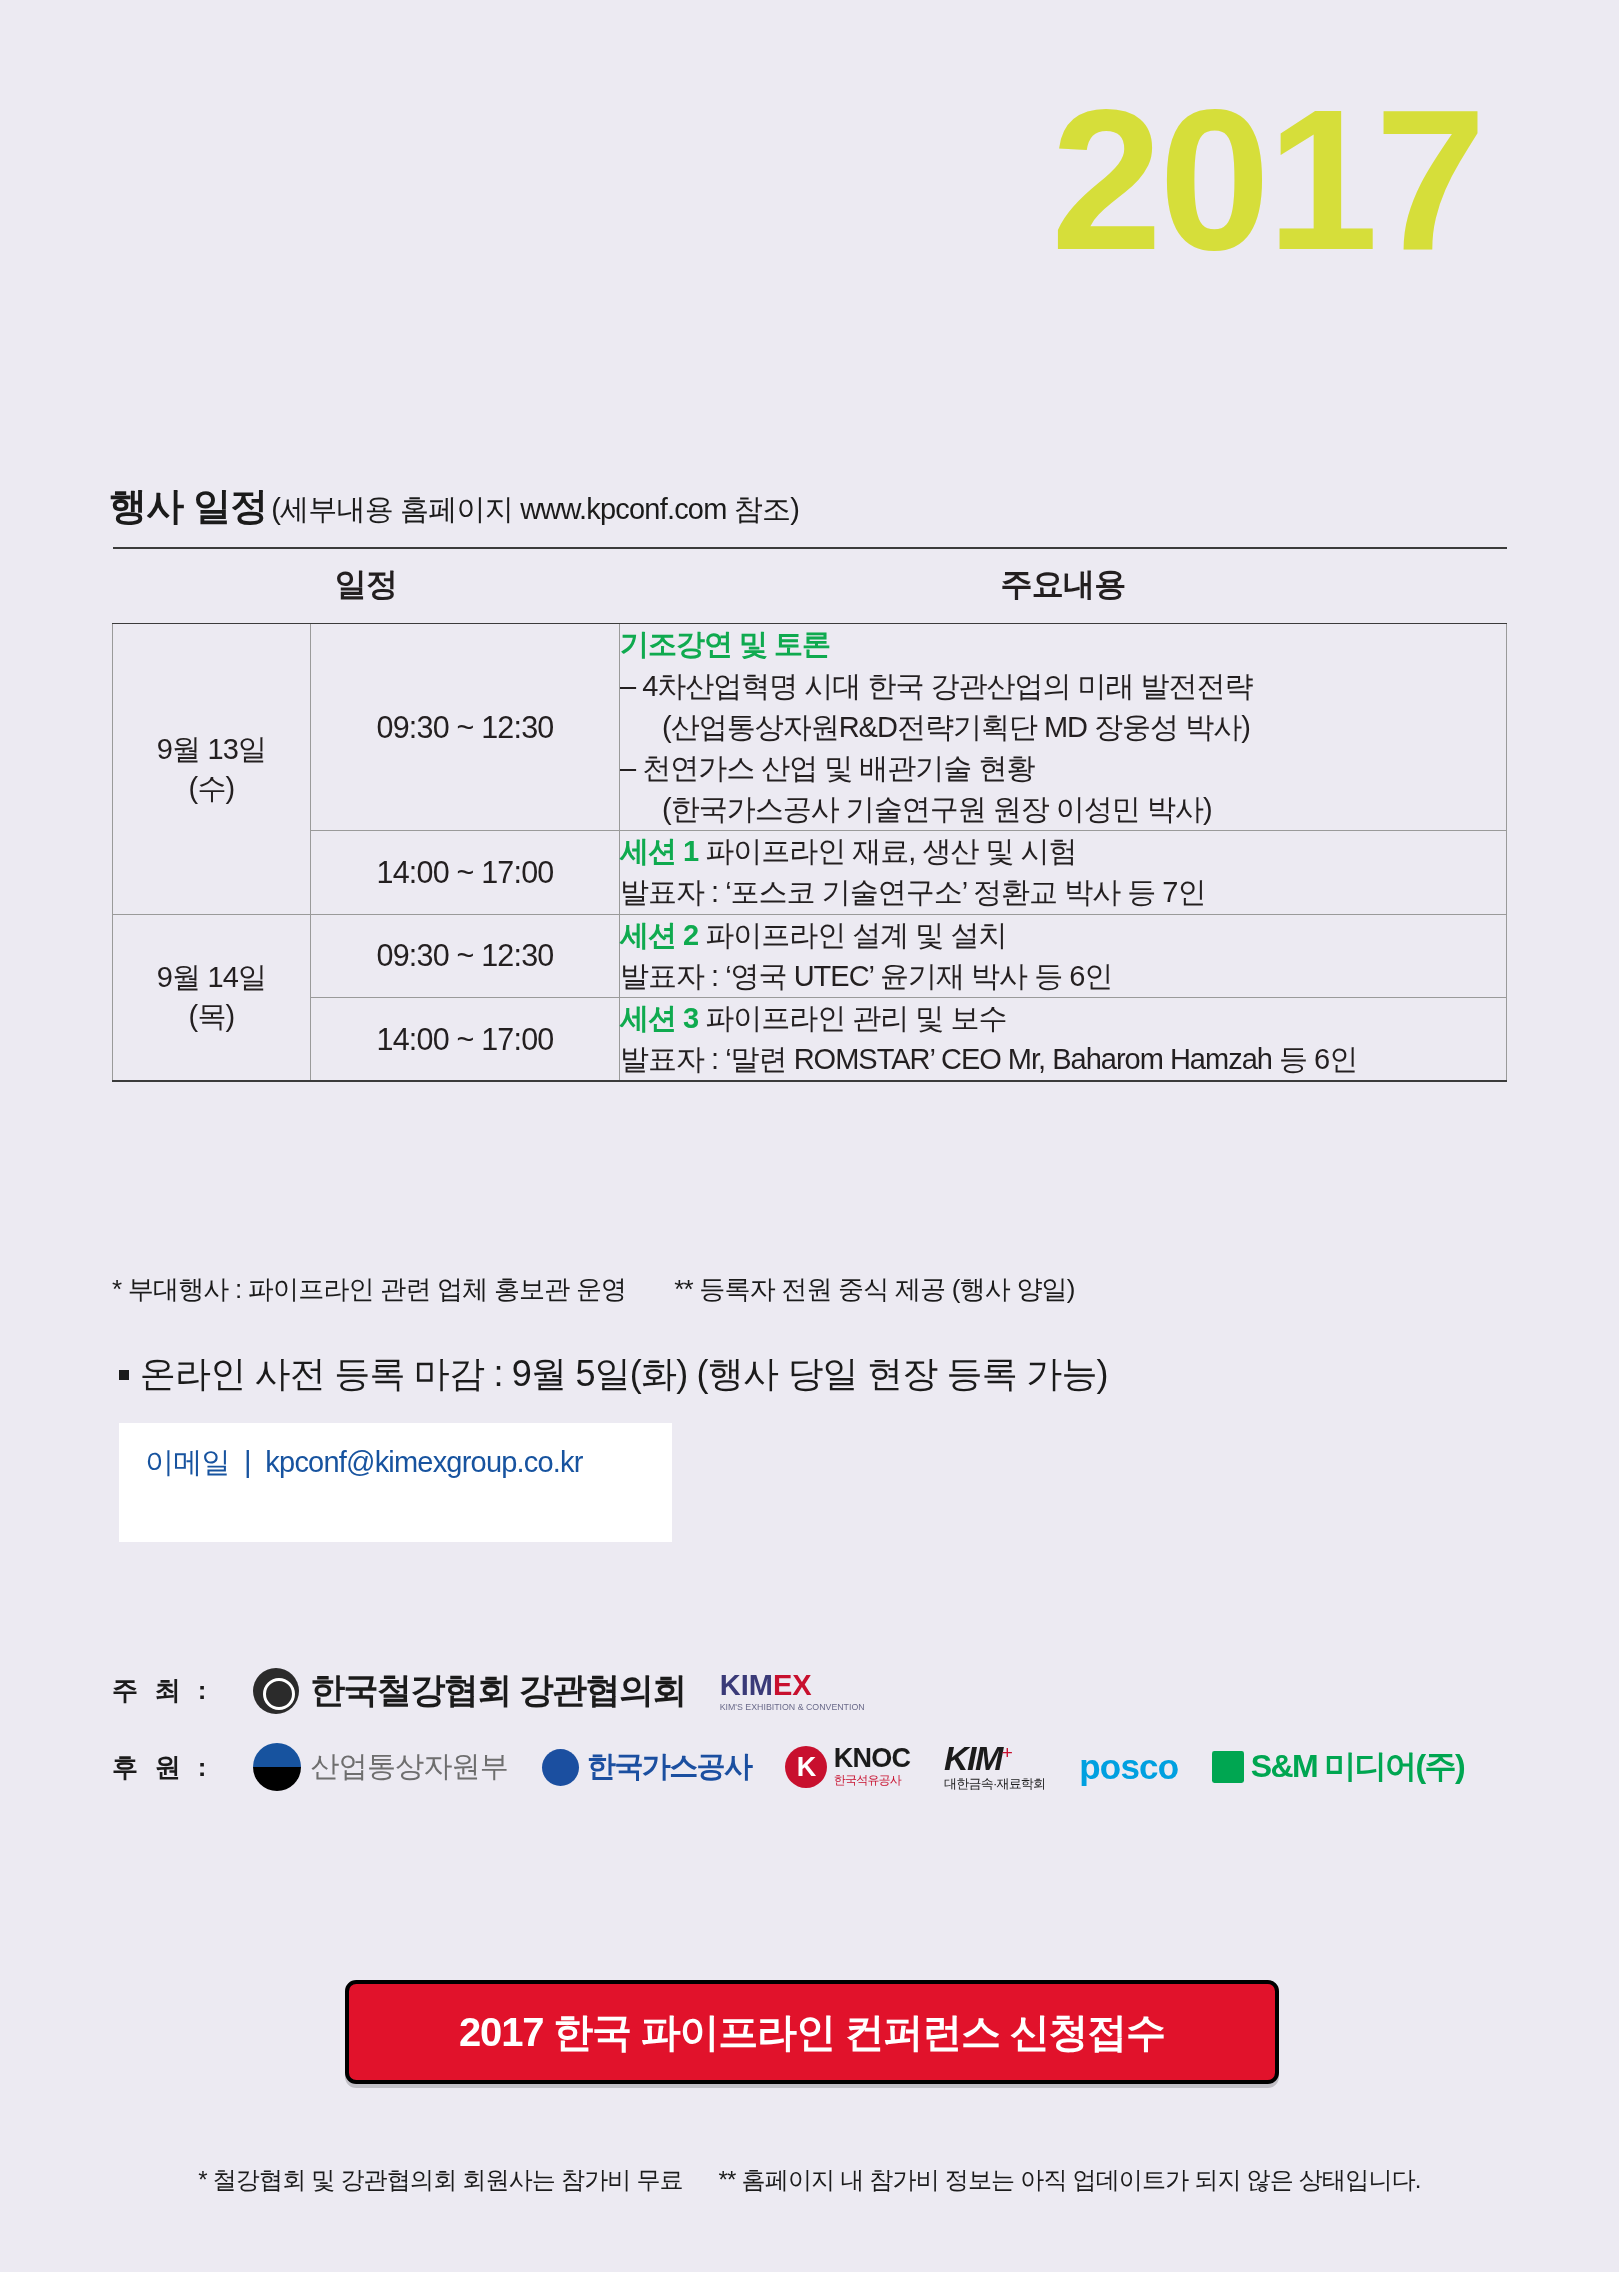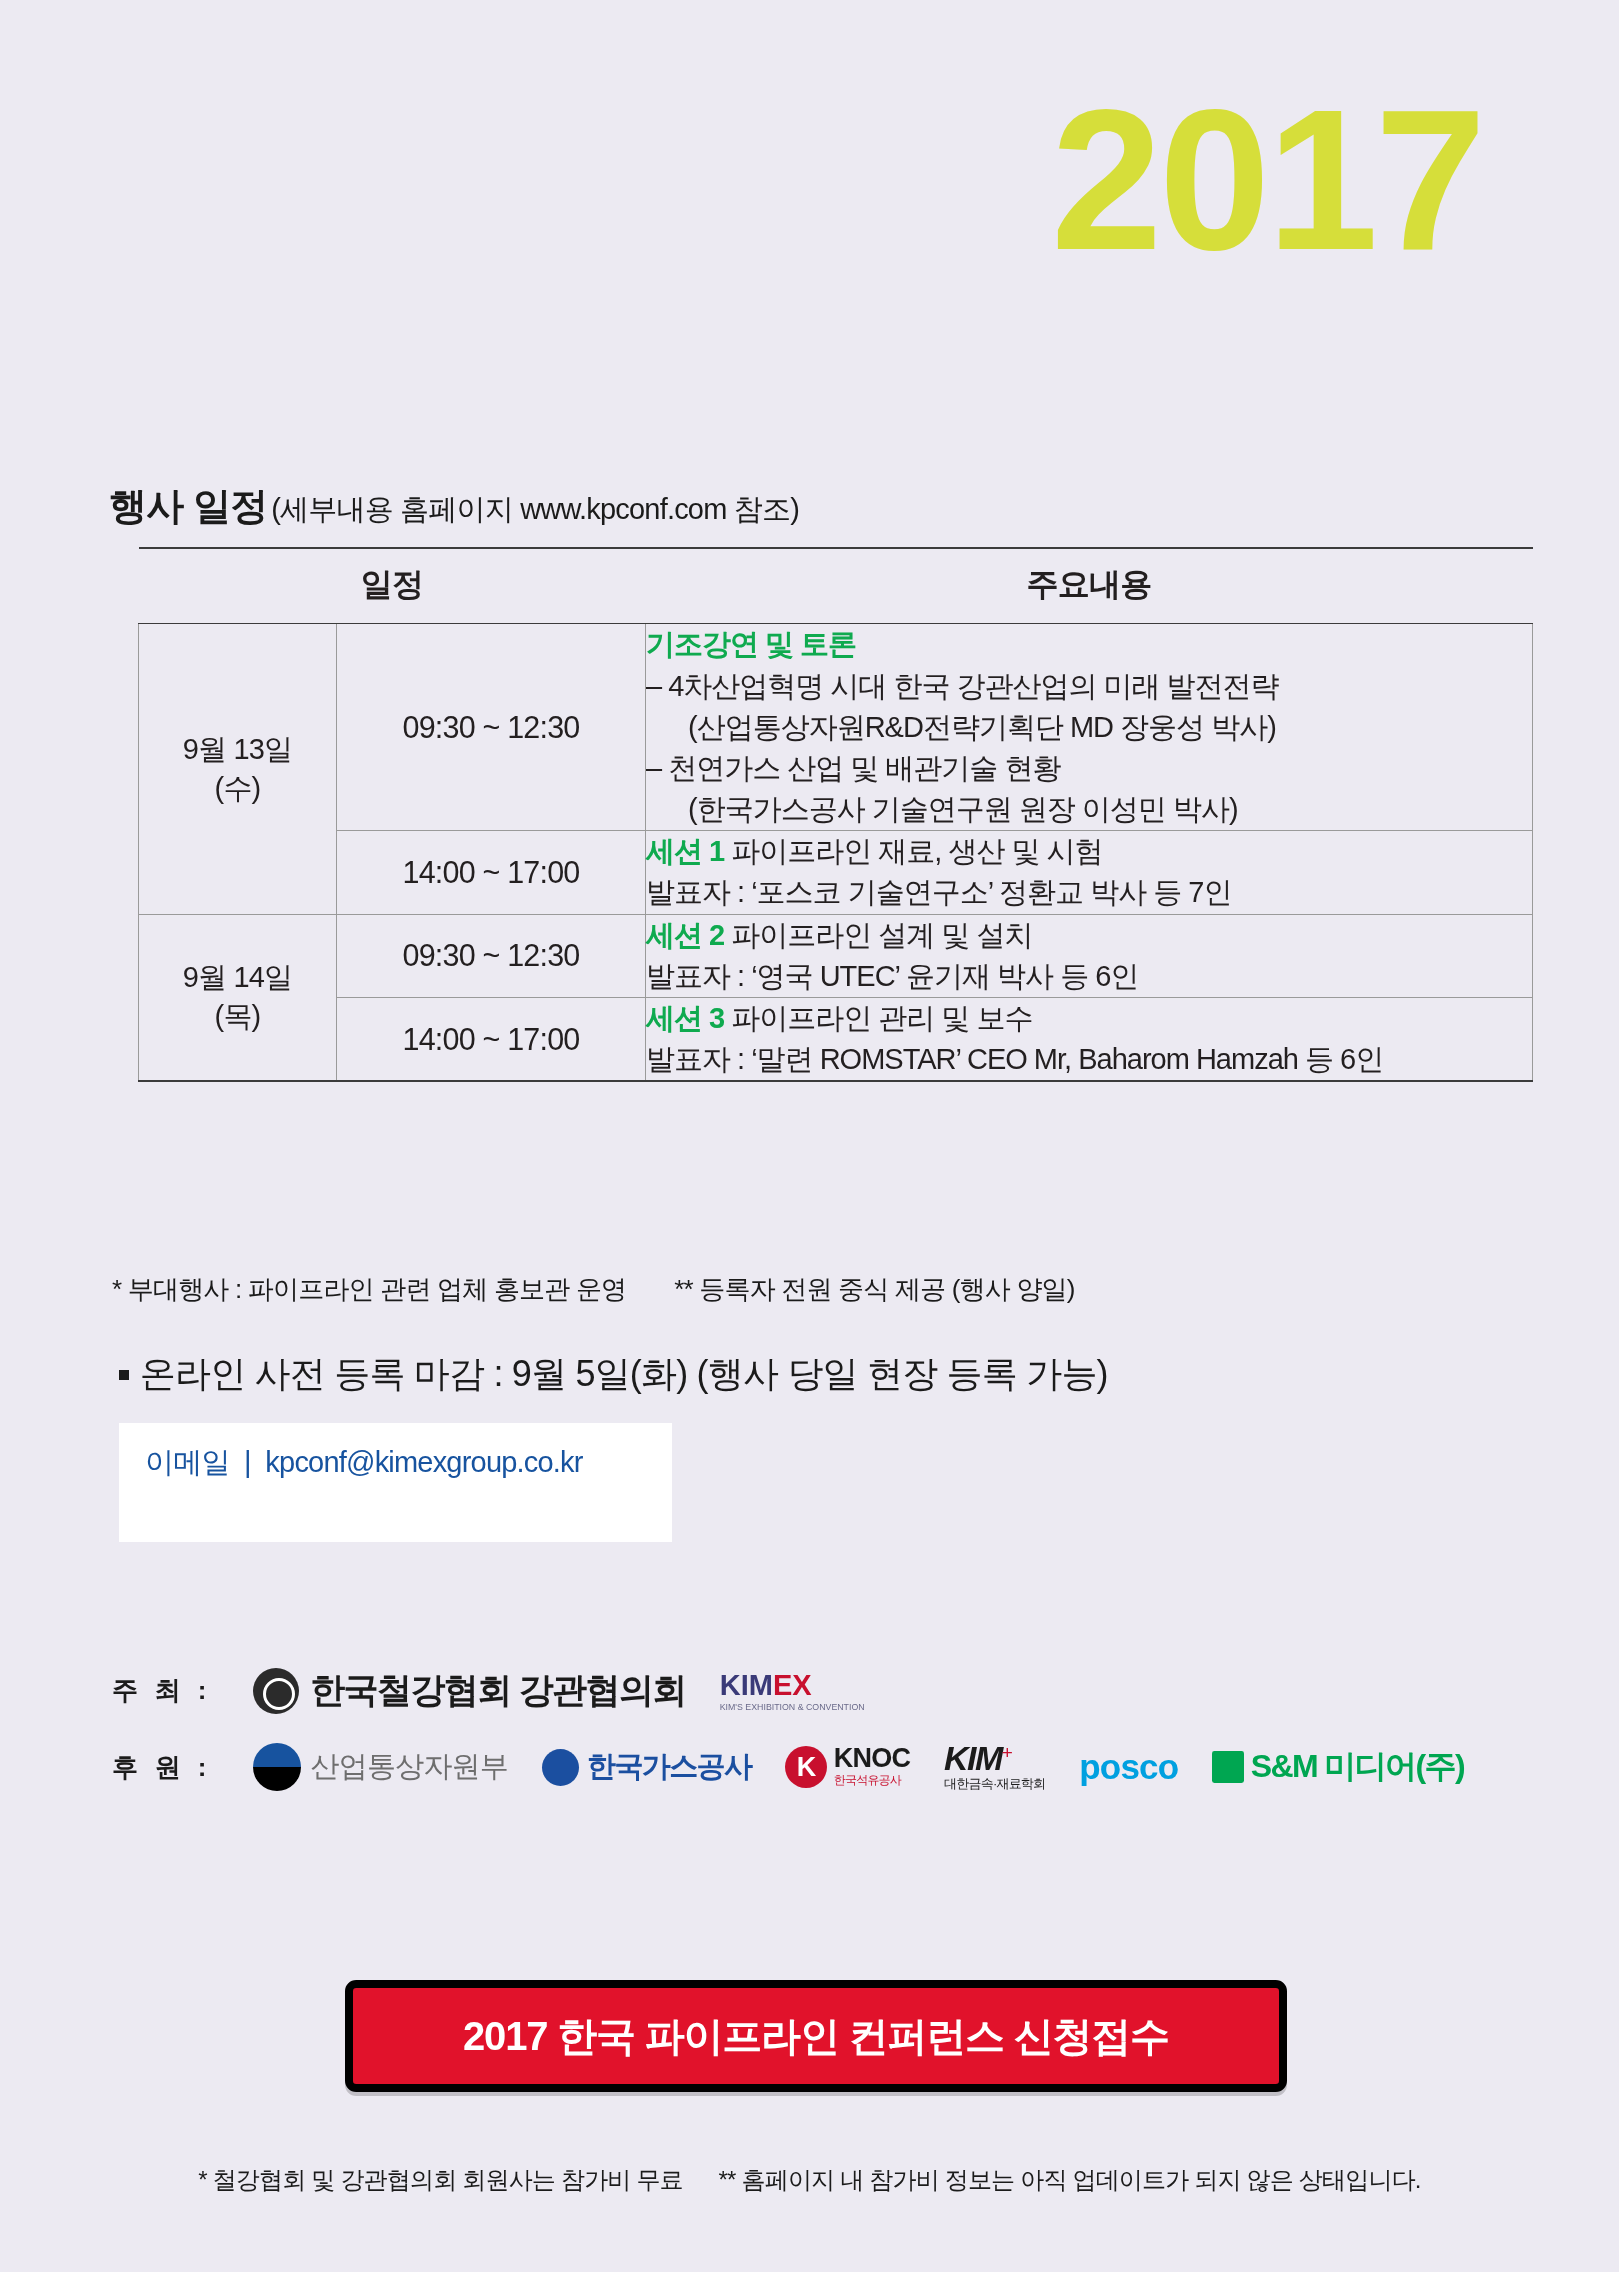--- a/index.html
+++ b/index.html
@@ -64,21 +64,20 @@
   
   .table {
     position: absolute;
     left: 112px;
     top: 547px;
     width: 1395px;
     border-top: 2.4px solid #3b3b3b;
     border-bottom: 2.4px solid #3b3b3b;
     border-collapse: collapse;
     background: transparent;
-    margin-left: 26px;
   }
   .table td, .table th {
     border: 0.8px solid #9a9a9a;
     padding: 0;
   }
   .table .thead th {
     border-top: none;
     border-left: none;
     border-right: none;
     border-bottom: 1.6px solid #3b3b3b;
@@ -235,21 +234,21 @@
   .snm-text { font-size: 32px; font-weight: bold; color: #00a651; letter-spacing: -1.6px; }
 
   
   .cta {
     position: absolute;
     left: 345px;
     top: 1980px;
     width: 926px;
     height: 96px;
     background: #e1122b;
-    border: 8px solid #000000;
+    border: 4px solid #000000;
     border-radius: 11.2px;
     box-shadow: 0 4px 0 rgba(0,0,0,0.18);
     display: flex;
     align-items: center;
     justify-content: center;
   }
   .cta-text {
     color: #ffffff;
     font-size: 40px;
     font-weight: bold;

